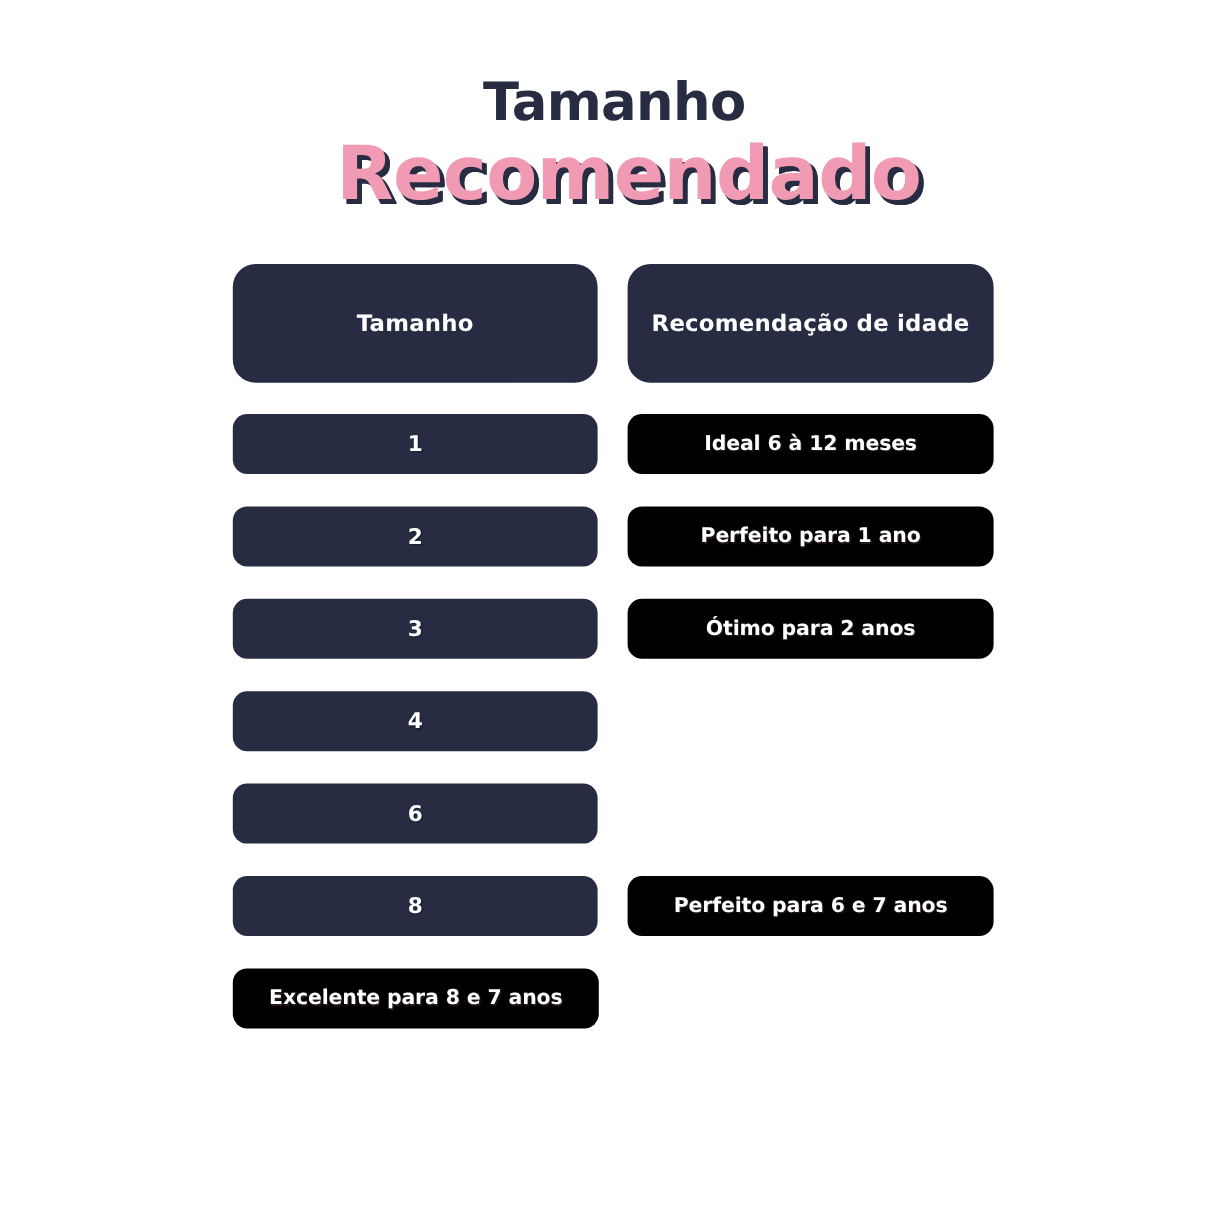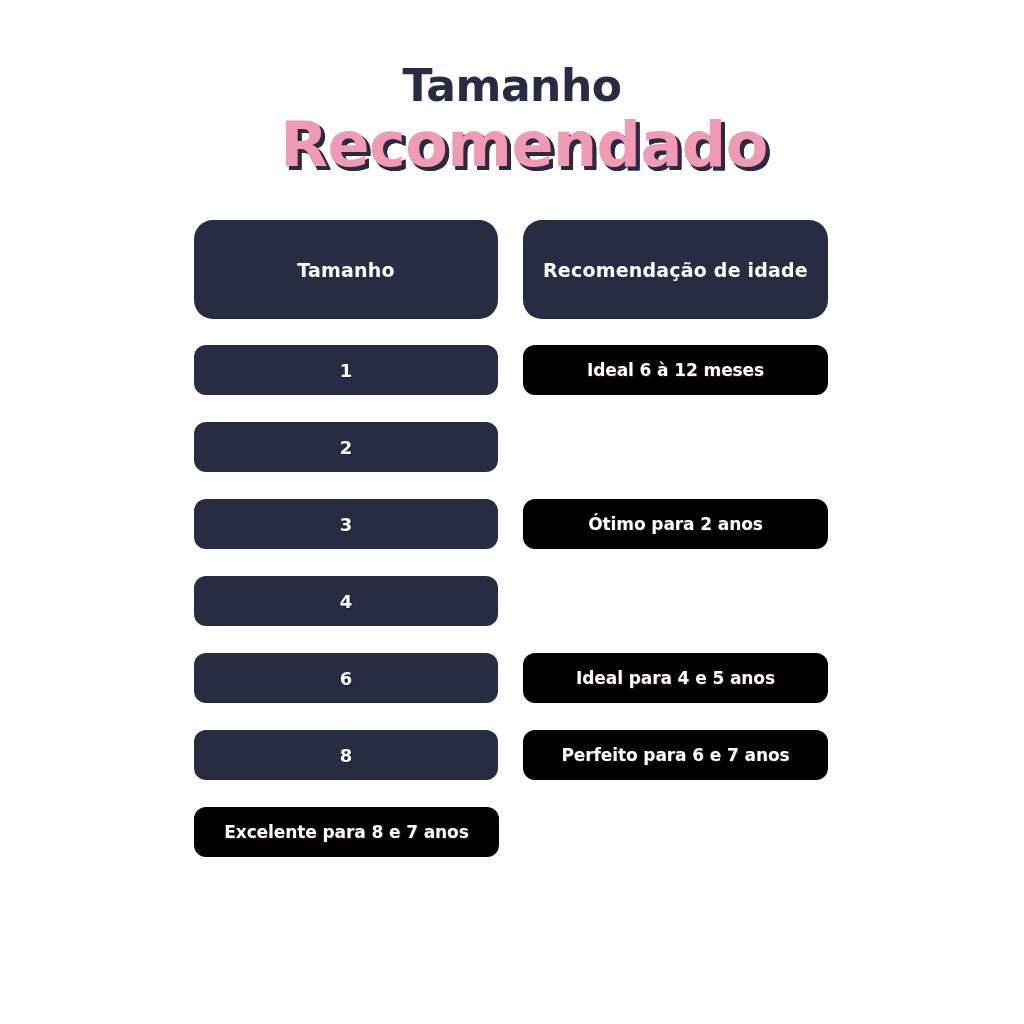--- a/index.html
+++ b/index.html
@@ -161,43 +161,43 @@
       </div>
       <div class="cell col-rec">
         <span class="rec-text">Ideal 6 à 12 meses</span>
       </div>
     </div>
 
     <div class="row row-body">
       <div class="cell col-size">
         <span class="size-text">2</span>
       </div>
+      <div class="cell col-rec">
+        <span class="rec-text">Perfeito para 1 ano</span>
+      </div>
     </div>
 
     <div class="row row-body">
       <div class="cell col-size">
         <span class="size-text">3</span>
       </div>
       <div class="cell col-rec">
         <span class="rec-text">Ótimo para 2 anos</span>
       </div>
     </div>
 
     <div class="row row-body">
       <div class="cell col-size">
         <span class="size-text">4</span>
       </div>
     </div>
 
     <div class="row row-body">
       <div class="cell col-size">
         <span class="size-text">6</span>
-      </div>
-      <div class="cell col-rec">
-        <span class="rec-text">Ideal para 4 e 5 anos</span>
       </div>
     </div>
 
     <div class="row row-body">
       <div class="cell col-size">
         <span class="size-text">8</span>
       </div>
       <div class="cell col-rec">
         <span class="rec-text">Perfeito para 6 e 7 anos</span>
       </div>

